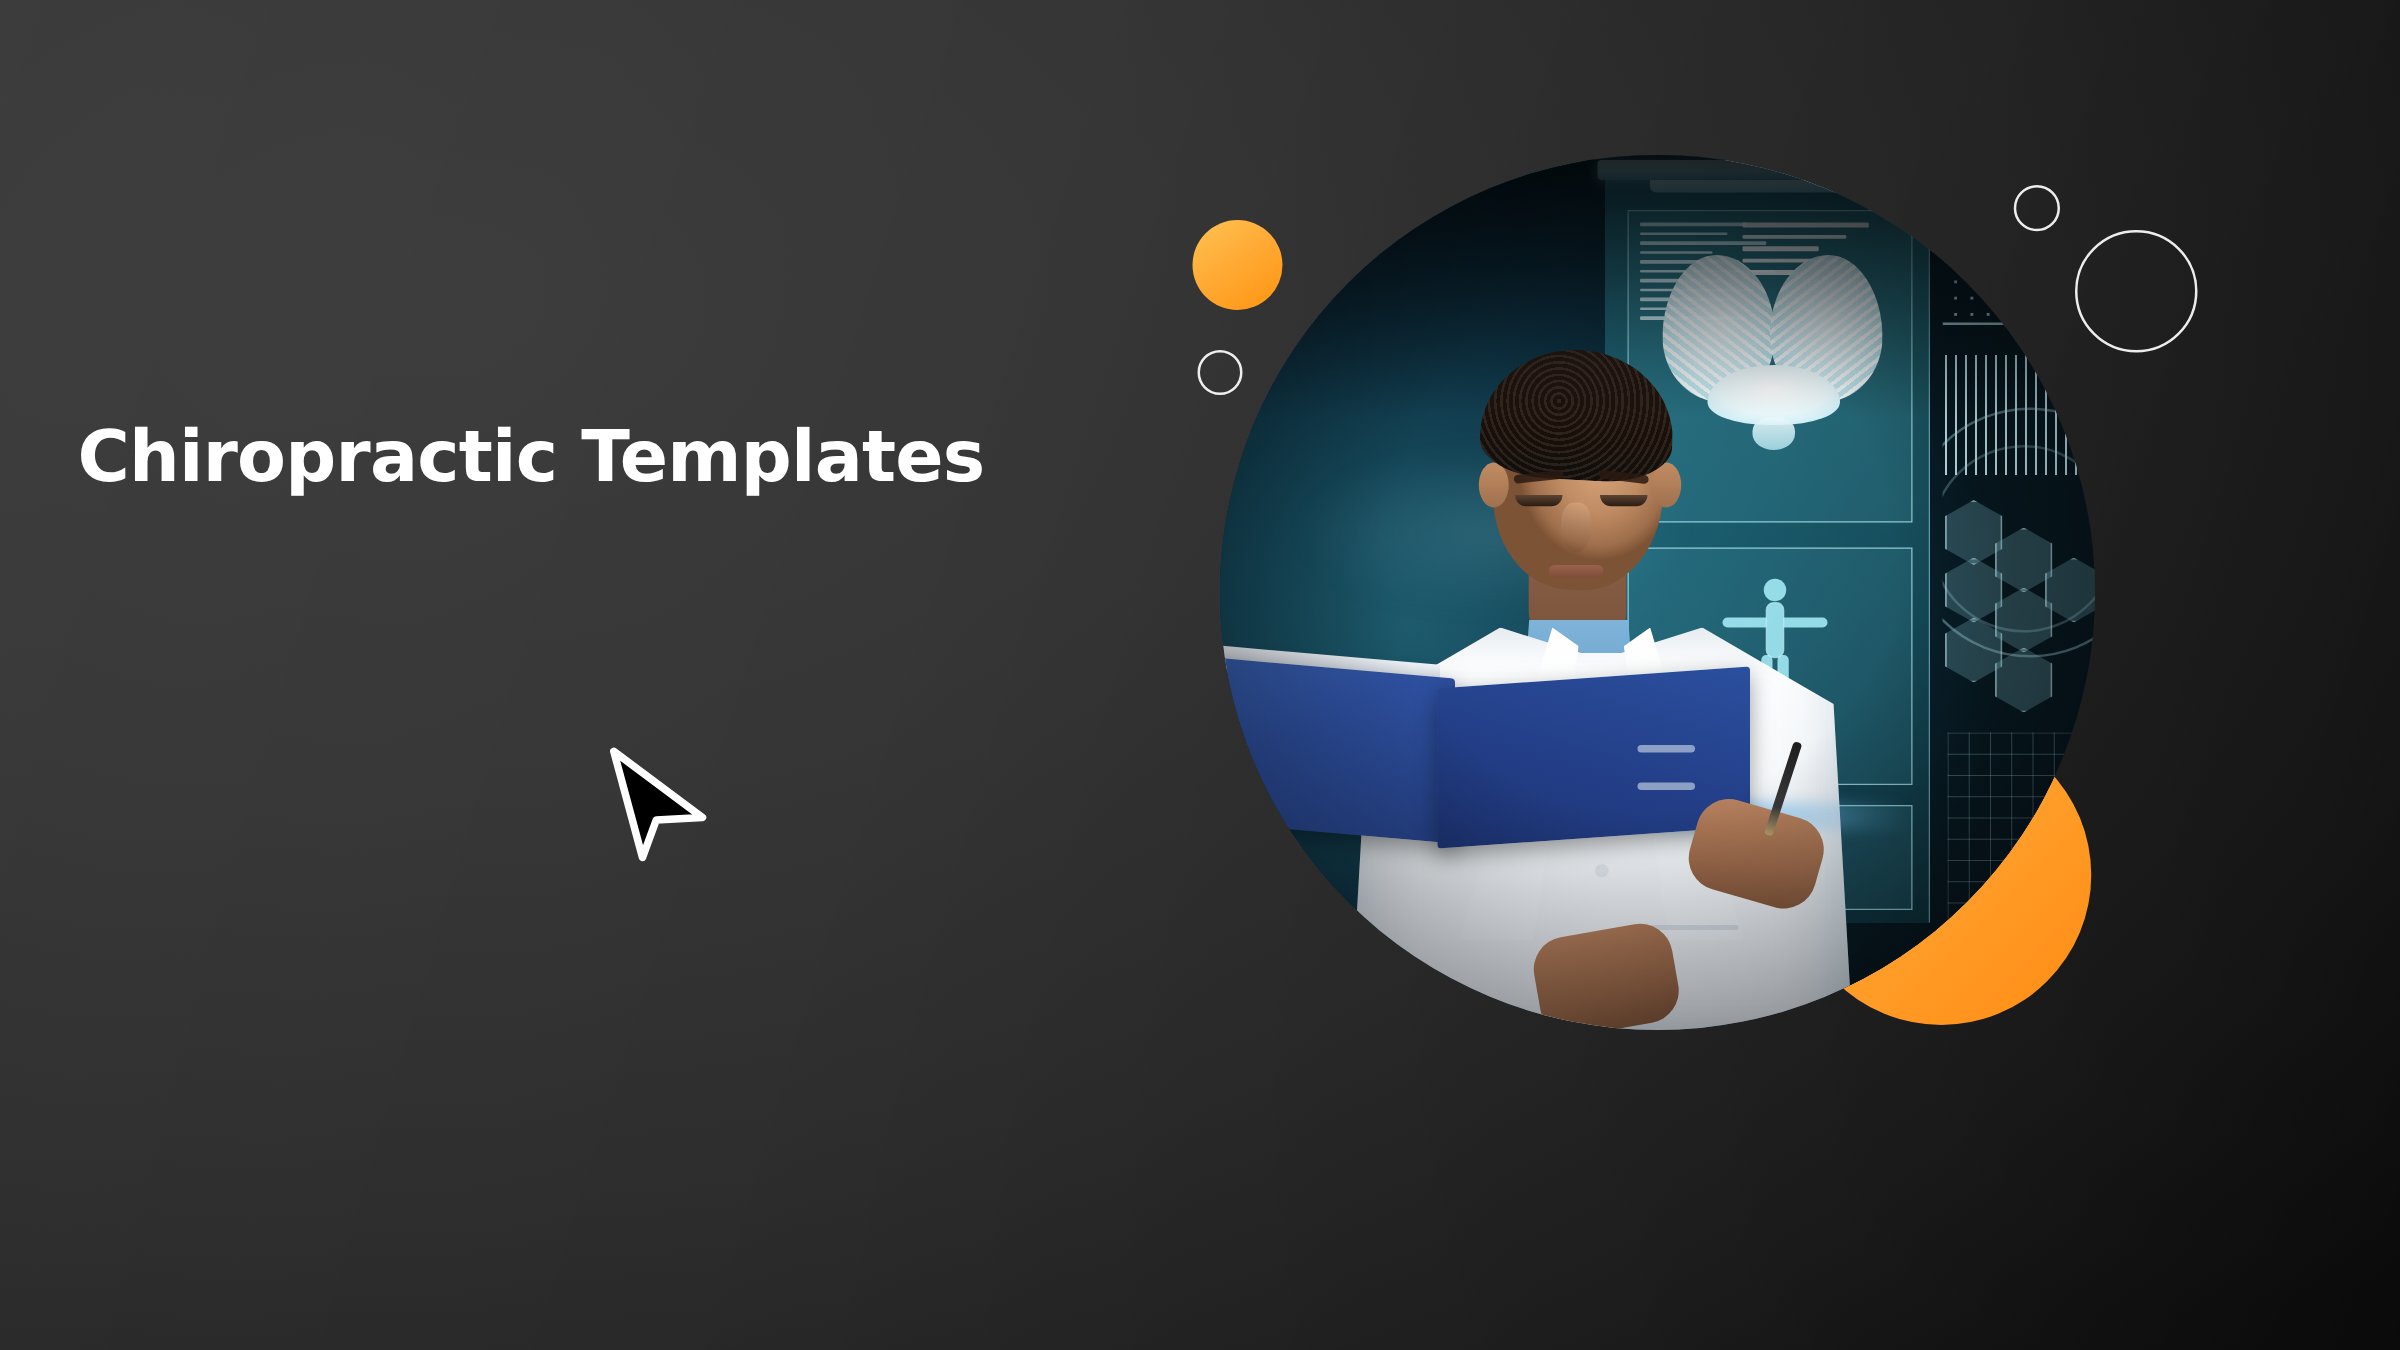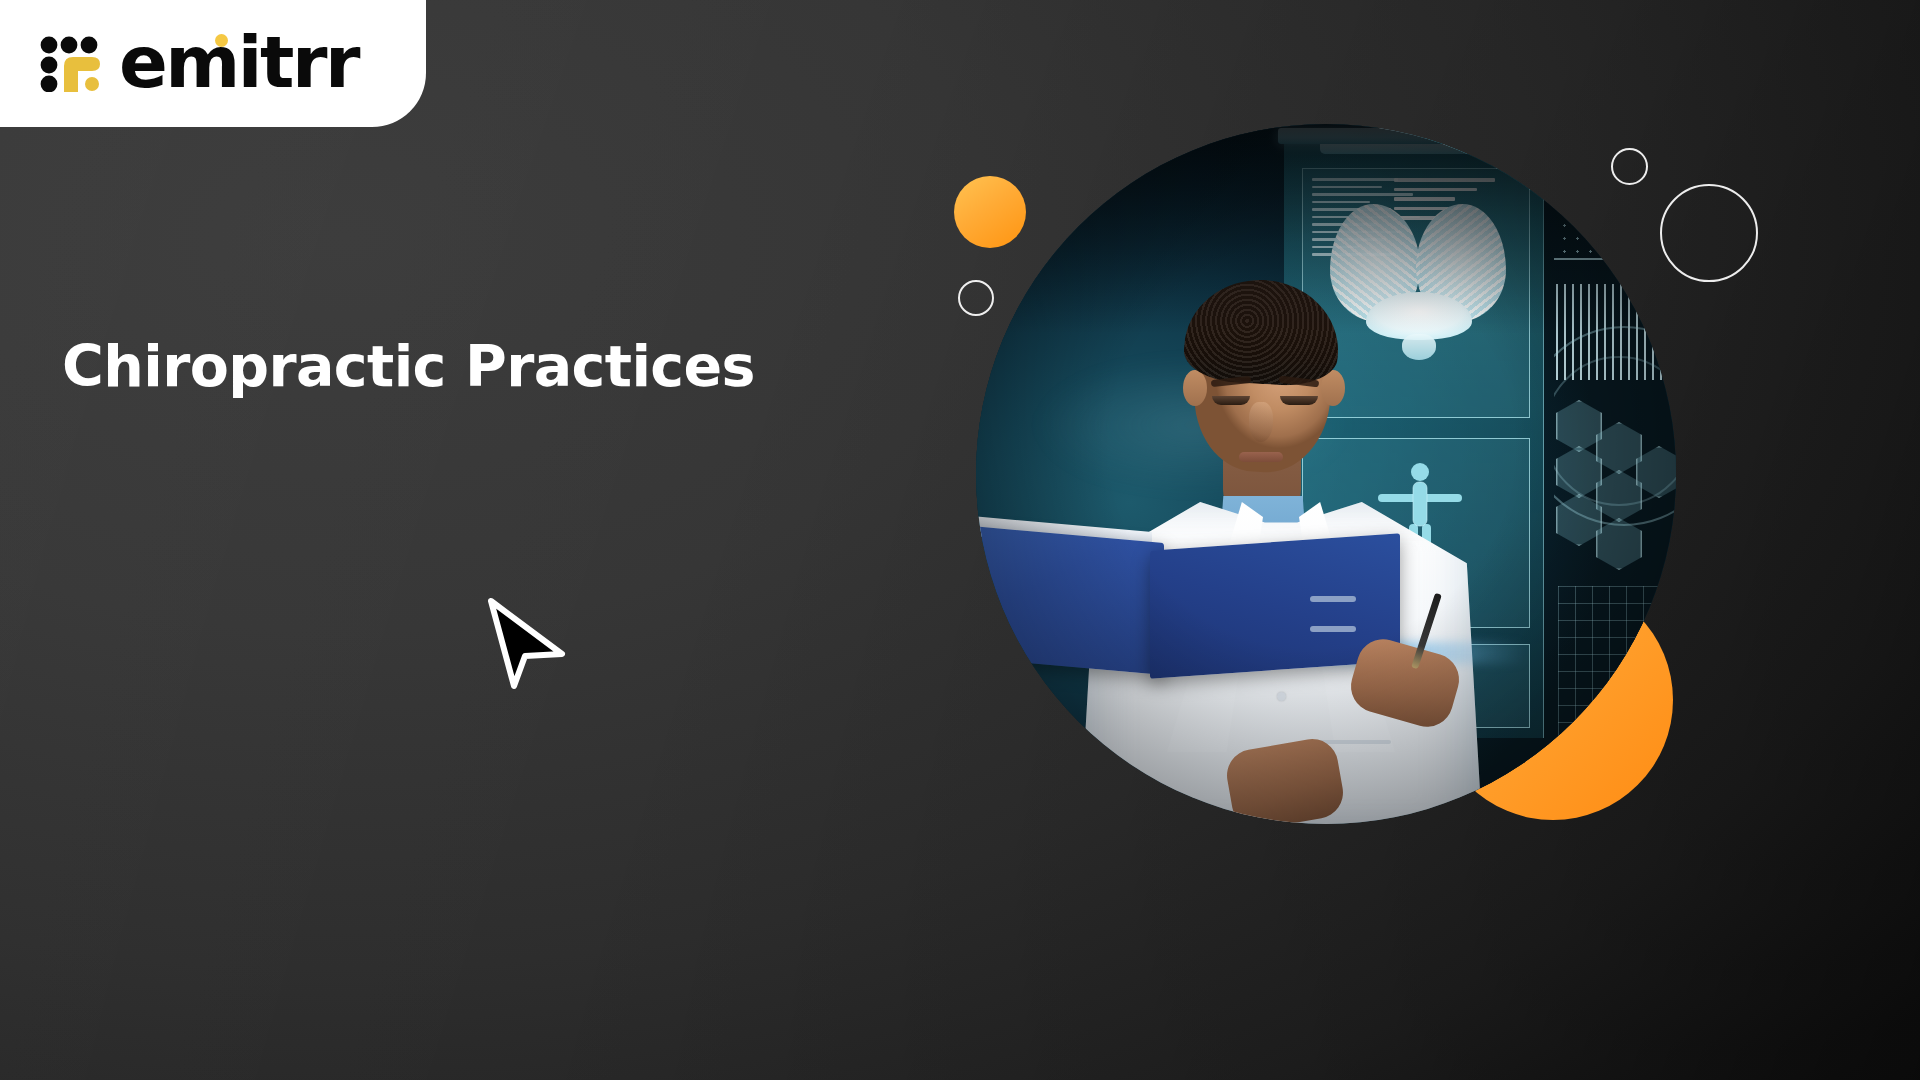--- a/index.html
+++ b/index.html
@@ -453,41 +453,24 @@
   }
 </style>
 </head>
 <body>
 
 <div class="stage">
 
   <div class="bg-base"></div>
   <div class="bg-vignette"></div>
 
-  <div class="logo-badge">
-    <div class="logo-lockup">
-      <svg class="logo-mark" viewBox="0 0 62 56" aria-hidden="true">
-        <circle cx="9" cy="9" r="8.4" fill="#0a0a0a"></circle>
-        <circle cx="29" cy="9" r="8.4" fill="#0a0a0a"></circle>
-        <circle cx="49" cy="9" r="8.4" fill="#0a0a0a"></circle>
-        <circle cx="9" cy="29" r="8.4" fill="#0a0a0a"></circle>
-        <circle cx="9" cy="48" r="8.4" fill="#0a0a0a"></circle>
-        <path d="M24 56 L24 30 Q24 21 33 21 L52 21 Q60 21 60 28 Q60 35 52 35 L38 35 L38 56 Z" fill="#e8bf3d"></path>
-        <circle cx="52" cy="48" r="7" fill="#e8bf3d"></circle>
-      </svg>
-      <div class="logo-word">
-        <span>emitrr</span>
-        <span class="dot-i"></span>
-      </div>
-    </div>
-  </div>
 
   <div class="headline">
     <h1>
-      <span class="ln">Chiropractic Practices</span>
+      <span class="ln">Chiropractic Templates</span>
     </h1>
   </div>
 
   <div class="hero">
 
     <div class="blob-orange-lg"></div>
 
     <div class="photo-circle">
       <div class="photo-inner">
         <div class="ph-room"></div>

